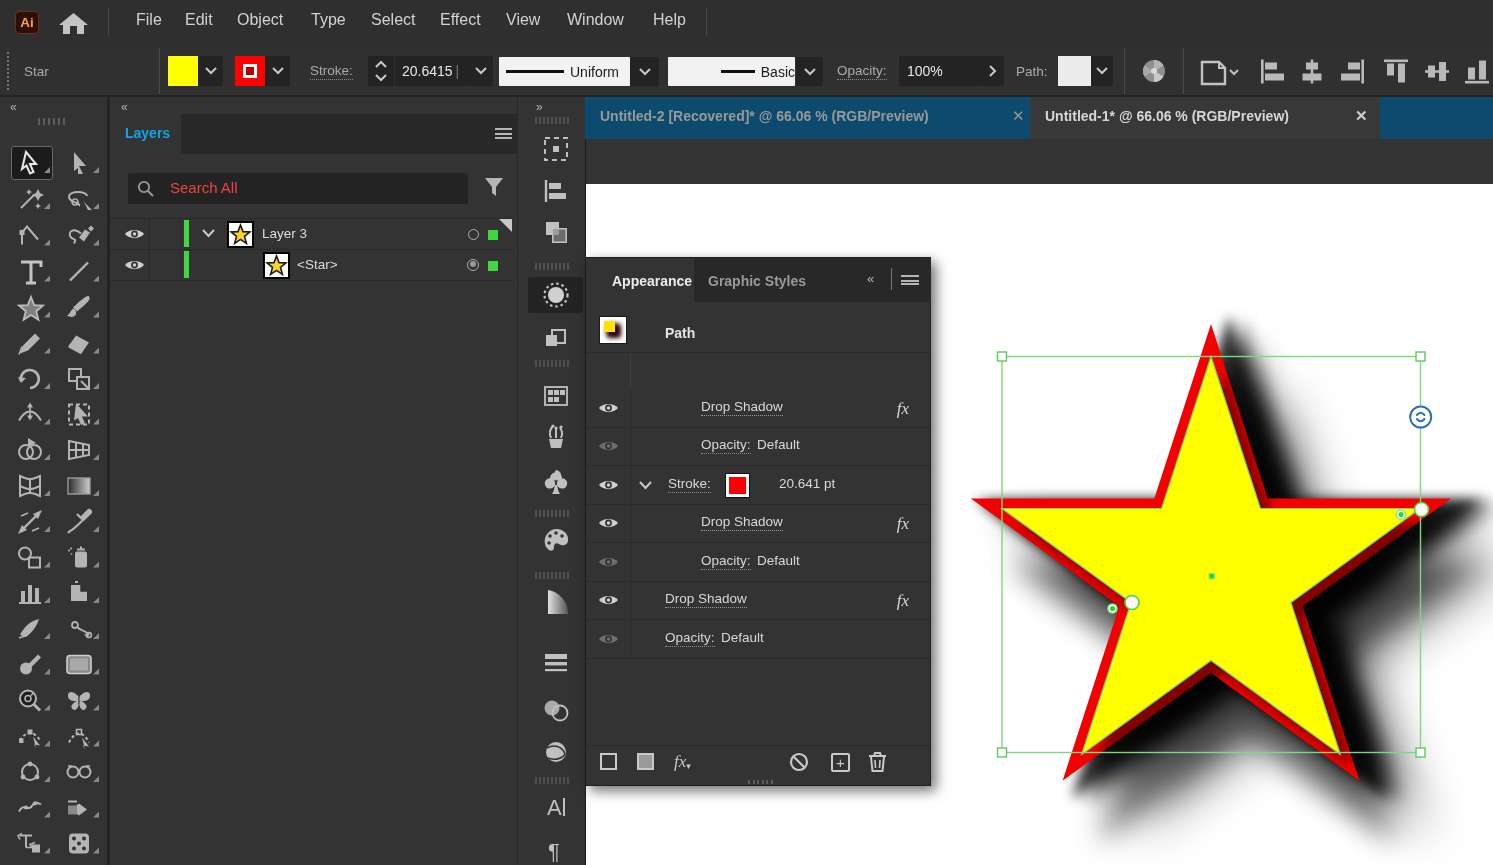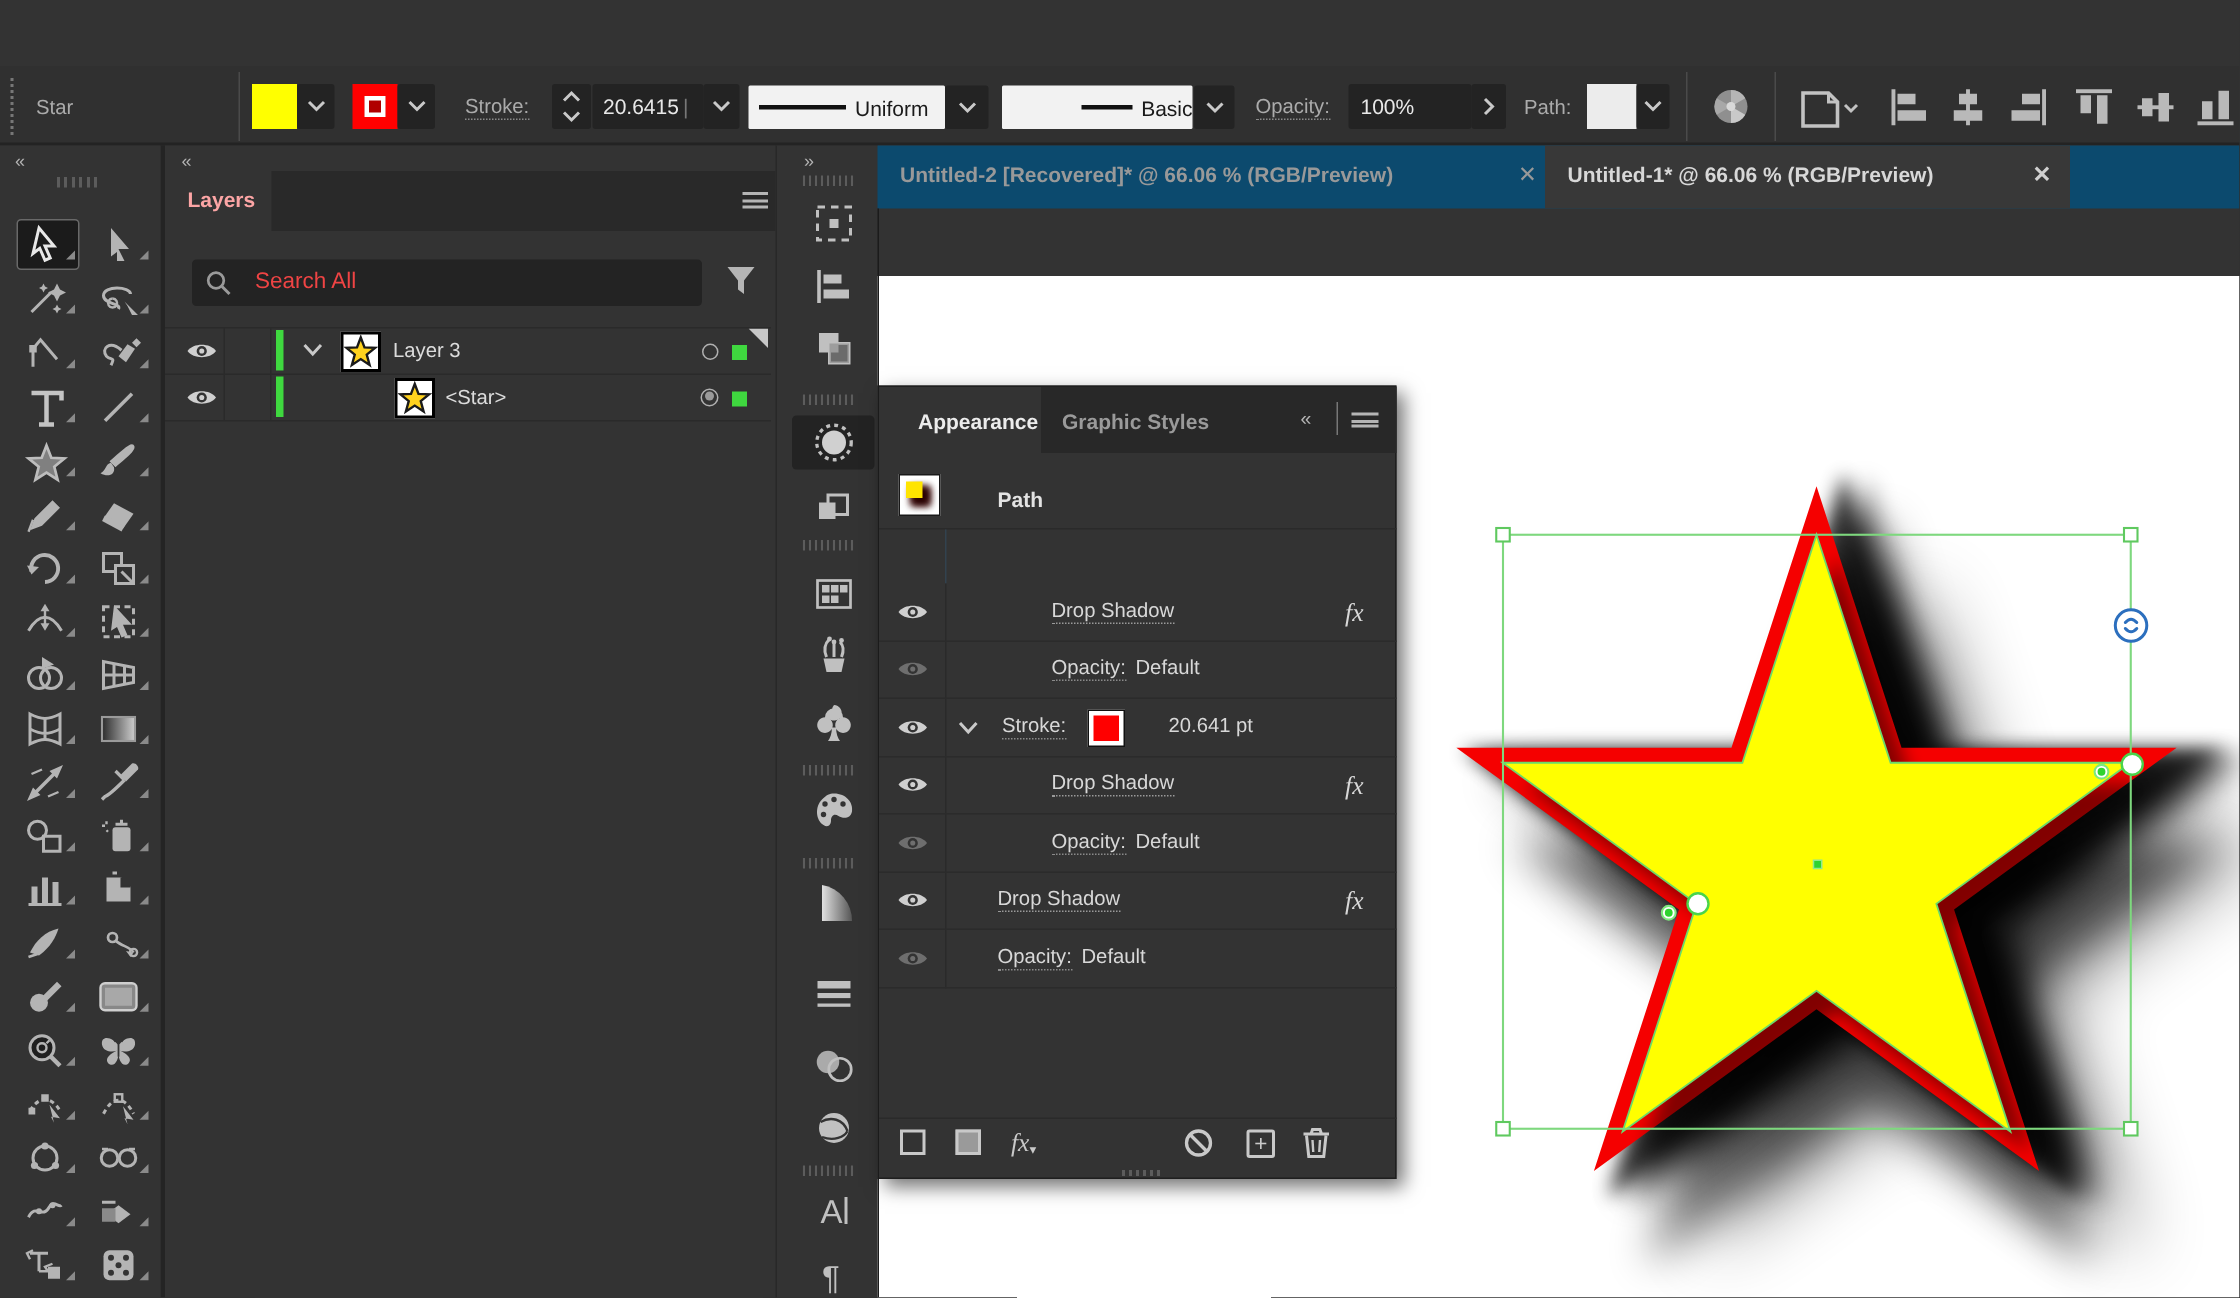--- a/index.html
+++ b/index.html
@@ -29,20 +29,38 @@
              box-shadow:5px 5px 12px rgba(0,0,0,.55); }
   .row { position:absolute; left:0; width:345px; height:38px; border-bottom:1px solid #2b2b2b; }
   .rtext { position:absolute; font-size:13.5px; color:#d8d8d8; }
   .fx { position:absolute; right:22px; top:9px; font-size:17px; font-style:italic; color:#d8d8d8; font-family:"Liberation Serif",serif;}
   .eye { position:absolute; left:12px; top:11px; }
 </style>
 </head>
 <body>
 <div id="app">
 
+  <div id="menubar" class="abs">
+    <div class="abs" style="left:15px;top:11px;width:24px;height:23px;background:#2e0f08;border:1px solid #63351a;border-radius:4px;color:#ffa13d;font-size:13.5px;font-weight:bold;text-align:center;line-height:21px;">Ai</div>
+    <svg class="abs" style="left:59px;top:13px" width="29" height="21" viewBox="0 0 29 21">
+      <path d="M14.5 0 L29 12 L25 12 L25 21 L4 21 L4 12 L0 12 Z" fill="#c4c4c4"></path>
+        <rect x="11" y="13" width="7" height="8" fill="#2f2f2f"></rect>
+    </svg>
+    <div class="vsep" style="left:108px;top:8px;height:28px;"></div>
+    <div class="menuitem" style="left:136px;">File</div>
+    <div class="menuitem" style="left:185px;">Edit</div>
+    <div class="menuitem" style="left:237px;">Object</div>
+    <div class="menuitem" style="left:311px;">Type</div>
+    <div class="menuitem" style="left:371px;">Select</div>
+    <div class="menuitem" style="left:440px;">Effect</div>
+    <div class="menuitem" style="left:506px;">View</div>
+    <div class="menuitem" style="left:567px;">Window</div>
+    <div class="menuitem" style="left:653px;">Help</div>
+    <div class="vsep" style="left:706px;top:8px;height:28px;"></div>
+  </div>
 
   <div id="ctrlbar" class="abs">
     <div class="abs" style="left:7px;top:8px;width:2px;height:38px;background-image:repeating-linear-gradient(#777 0 2px, transparent 2px 4px);"></div>
     <div class="clabel" style="left:24px;top:20px;">Star</div>
     <div class="vsep" style="left:159px;top:4px;height:46px;"></div>
     <div class="abs" style="left:168px;top:12px;width:30px;height:30px;background:#ffff00;"></div>
     <div class="chevbtn" style="left:198px;top:12px;width:25px;height:30px;">
         <svg width="12" height="8">
           <path d="M1 1 L6 6 L11 1" stroke="#c9c9c9" stroke-width="2" fill="none"></path>
         </svg>
@@ -409,21 +427,21 @@
         <path d="M44,720.5 l6,0 l0,-6 Z"></path>
           <path d="M93,720.5 l6,0 l0,-6 Z"></path>
       </g>
     </svg>
   </div>
 
   <div id="layers" class="abs">
     <div class="abs" style="left:11px;top:3px;font-size:12px;color:#b5b5b5;">«</div>
     <div class="abs" style="left:0;top:17px;width:407px;height:40px;background:#292929;">
       <div class="abs" style="left:0;top:0;width:71px;height:40px;background:#333333;"></div>
-      <div class="abs" style="left:15px;top:11px;font-size:14px;font-weight:bold;color:#fca5a5;">Layers</div>
+      <div class="abs" style="left:15px;top:11px;font-size:14px;font-weight:bold;color:#0ea5e9;">Layers</div>
       <div class="abs" style="left:385px;top:14px;width:17px;height:11px;border-top:2px solid #b5b5b5;border-bottom:2px solid #b5b5b5;">
           <div style="margin-top:3px;height:2px;background:#b5b5b5;"></div>
         </div>
     </div>
     <div class="abs" style="left:18px;top:76px;width:340px;height:31px;background:#232323;border-radius:3px;">
       <svg class="abs" style="left:9px;top:7px;" width="18" height="18" viewBox="0 0 18 18">
           <circle cx="7" cy="7" r="5.2" fill="none" stroke="#9a9a9a" stroke-width="1.8"></circle>
           <path d="M11 11 L16 16" stroke="#9a9a9a" stroke-width="2"></path>
         </svg>
       <div class="abs" style="left:42px;top:6px;font-size:15px;color:#ef4444;">Search All</div>

